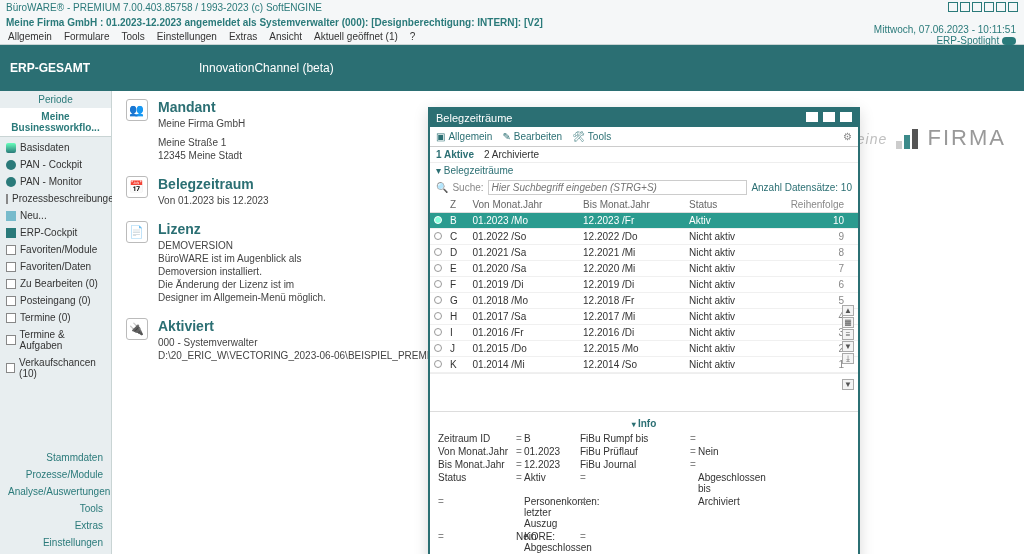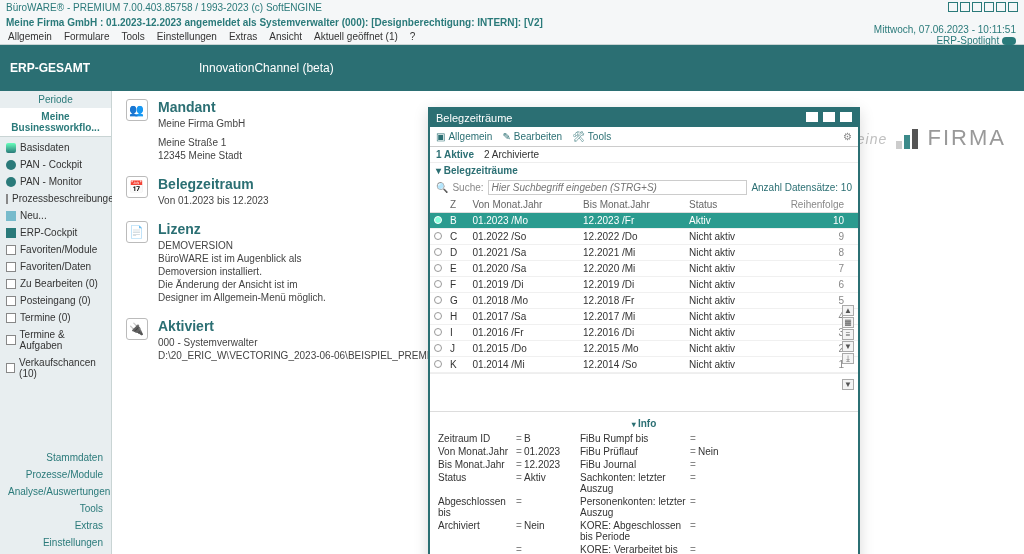--- a/index.html
+++ b/index.html
@@ -57,21 +57,21 @@
 
   
   .modal { position:absolute; left:316px; top:16px; width:432px; background:#fff; border:2px solid #2b6f73; font-size:10px; box-shadow:0 4px 14px rgba(0,0,0,.15);}
   .modal .m-title { background:#2b6f73; color:#fff; padding:3px 6px; display:flex; justify-content:space-between; align-items:center; font-size:11px;}
   .modal .m-title .btns span { display:inline-block; width:12px; height:10px; background:#fff; margin-left:2px;}
   .modal .m-tabs { display:flex; gap:10px; padding:4px 6px; border-bottom:1px solid #ccc; color:#2b6f73;}
   .modal .m-tabs .tb { cursor:pointer; display:flex; gap:3px; align-items:center;}
   .modal .m-tabs .gear { margin-left:auto; color:#888;}
   .modal .m-sub { display:flex; gap:10px; padding:2px 6px; font-size:10px;}
   .modal .m-sub .act { color:#2b6f73; font-weight:bold;}
-  .modal .grid-head { padding:2px 6px; color:#2b6f73; font-weight:bold; border-top:1px solid #eee;}
+  .modal .grid-head { padding:2px 6px; color:#2b6f73; font-weight:normal; border-top:1px solid #eee;}
   .modal .search { padding:2px 6px; display:flex; align-items:center; gap:4px; color:#888;}
   .modal .search input { flex:1; border:1px solid #ccc; padding:1px 3px; font-size:10px; font-style:italic; color:#888;}
   .modal .count { color:#2b6f73; font-size:10px; white-space:nowrap;}
   .modal table { width:100%; border-collapse:collapse; font-size:10px;}
   .modal th { text-align:left; font-weight:normal; color:#666; padding:2px 4px; border-bottom:1px solid #ddd;}
   .modal td { padding:2px 4px; border-bottom:1px solid #f0f0f0;}
   .modal tr.sel td { background:#2b9b8f; color:#fff;}
   .modal td .chk { display:inline-block; width:8px;height:8px;border:1px solid #999;border-radius:50%; background:#fff;}
   .modal tr.sel td .chk { background:#8fd; border-color:#fff;}
   .modal .rownum { text-align:right; padding-right:2px; color:#888;}
@@ -201,21 +201,21 @@
         <p>Von 01.2023 bis 12.2023</p>
       </div>
     </div>
     <div class="section">
       <div class="section-icon">📄</div>
       <div>
         <h3>Lizenz</h3>
         <p>DEMOVERSION</p>
         <p>BüroWARE ist im Augenblick als</p>
         <p>Demoversion installiert.</p>
-        <p>Die Änderung der Ansicht ist im</p>
+        <p>Die Änderung der Lizenz ist im</p>
         <p>Designer im Allgemein-Menü möglich.</p>
       </div>
     </div>
     <div class="section">
       <div class="section-icon">🔌</div>
       <div>
         <h3>Aktiviert</h3>
         <p>000 - Systemverwalter</p>
         <p>D:\20_ERIC_W\VECTORING_2023-06-06\BEISPIEL_PREMIUM\</p>
       </div>
@@ -388,21 +388,20 @@
             <div>Nein</div>
             <div>Bis Monat.Jahr</div>
             <div class="eq">=</div>
             <div>12.2023</div>
     <div>FiBu Journal</div>
             <div class="eq">=</div>
             <div></div>
             <div>Status</div>
             <div class="eq">=</div>
             <div>Aktiv</div>
-    <div>Sachkonten: letzter Auszug</div>
             <div class="eq">=</div>
             <div></div>
             <div>Abgeschlossen bis</div>
             <div class="eq">=</div>
             <div></div>
     <div>Personenkonten: letzter Auszug</div>
             <div class="eq">=</div>
             <div></div>
             <div>Archiviert</div>
             <div class="eq">=</div>

